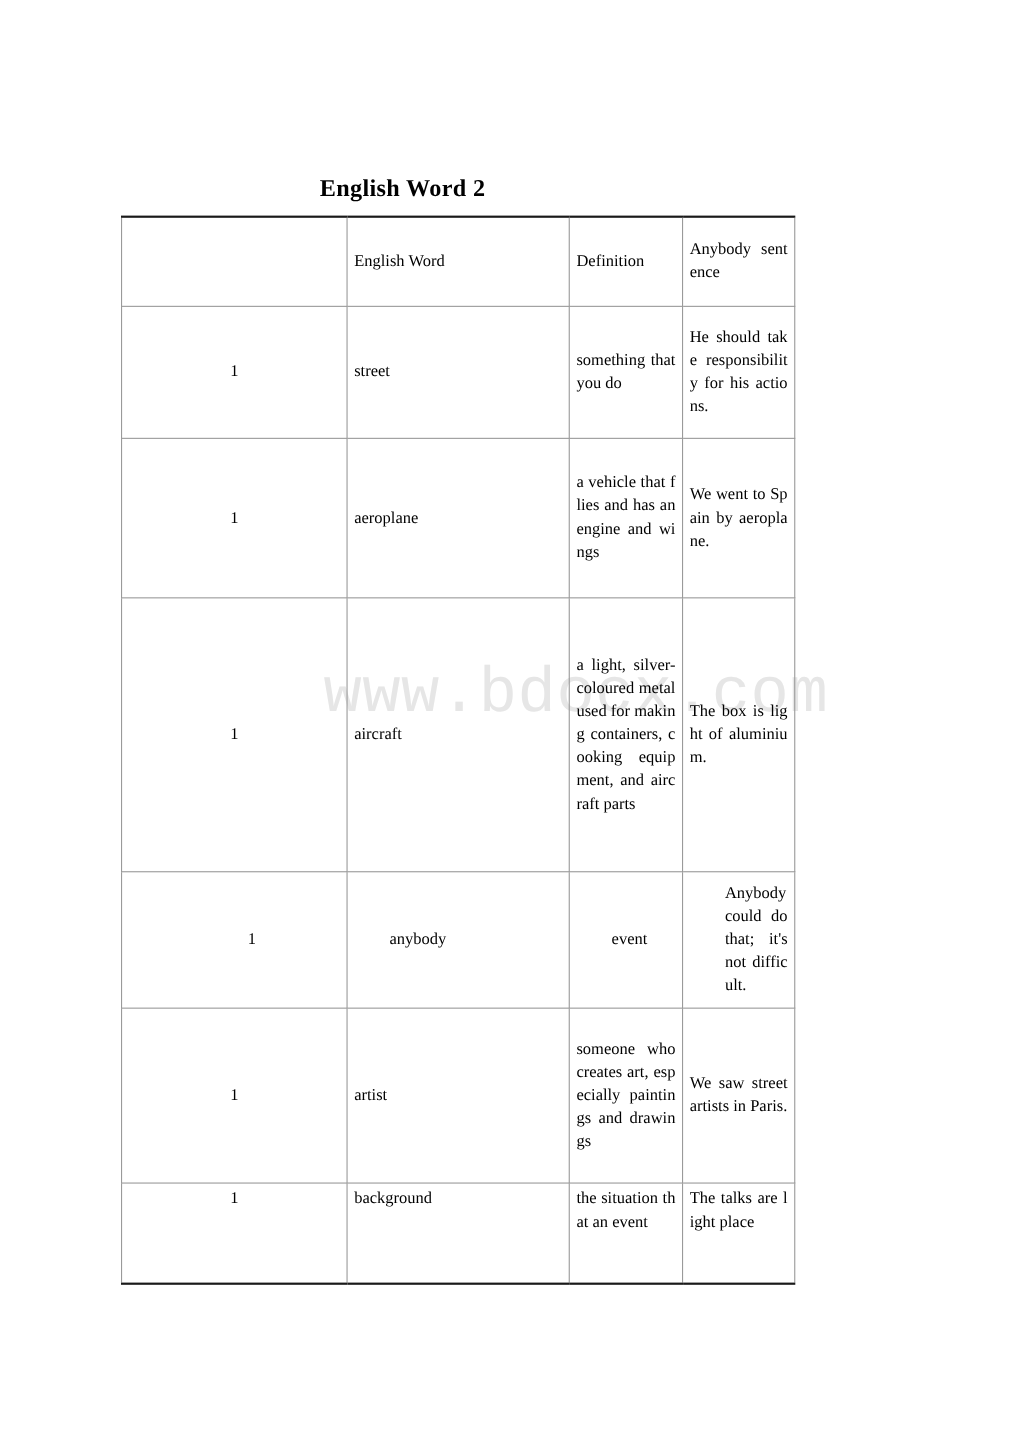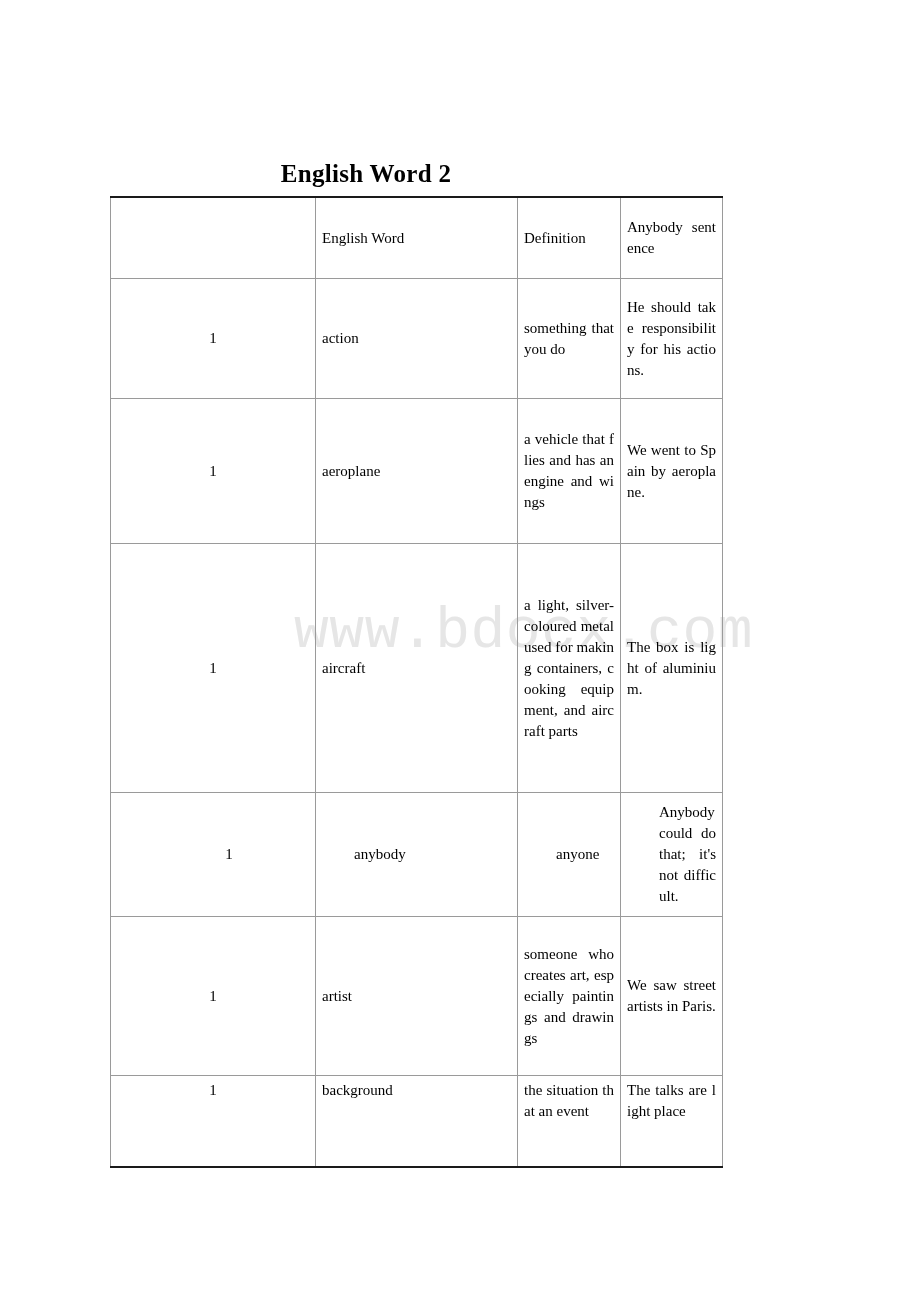--- a/index.html
+++ b/index.html
@@ -42,21 +42,21 @@
     z-index: 0;
   }
 
   
   .doc-title {
     position: absolute;
     left: 0;
     top: 143px;
     width: 732px;
     text-align: center;
-    font-size: 25px;
+    font-size: 22px;
     font-weight: bold;
     letter-spacing: 0.3px;
     z-index: 2;
   }
 
   
   .word-table {
     position: absolute;
     left: 110px;
     top: 196px;
@@ -154,21 +154,21 @@
         <td>
           <div class="cell cell-ex">Anybody sentence</div>
         </td>
       </tr>
 
       <tr class="r-1">
         <td>
           <div class="cell cell-num">1</div>
         </td>
         <td>
-          <div class="cell cell-word">action</div>
+          <div class="cell cell-word">street</div>
         </td>
         <td>
           <div class="cell cell-def">something that you do</div>
         </td>
         <td>
           <div class="cell cell-ex">He should take responsibility for his actions.</div>
         </td>
       </tr>
 
       <tr class="r-2">
@@ -202,21 +202,21 @@
       </tr>
 
       <tr class="r-4">
         <td>
           <div class="cell cell-num">1</div>
         </td>
         <td>
           <div class="cell cell-word">anybody</div>
         </td>
         <td>
-          <div class="cell cell-def">anyone</div>
+          <div class="cell cell-def">event</div>
         </td>
         <td>
           <div class="cell cell-ex">Anybody could do that; it's not difficult.</div>
         </td>
       </tr>
 
       <tr class="r-5">
         <td>
           <div class="cell cell-num">1</div>
         </td>

